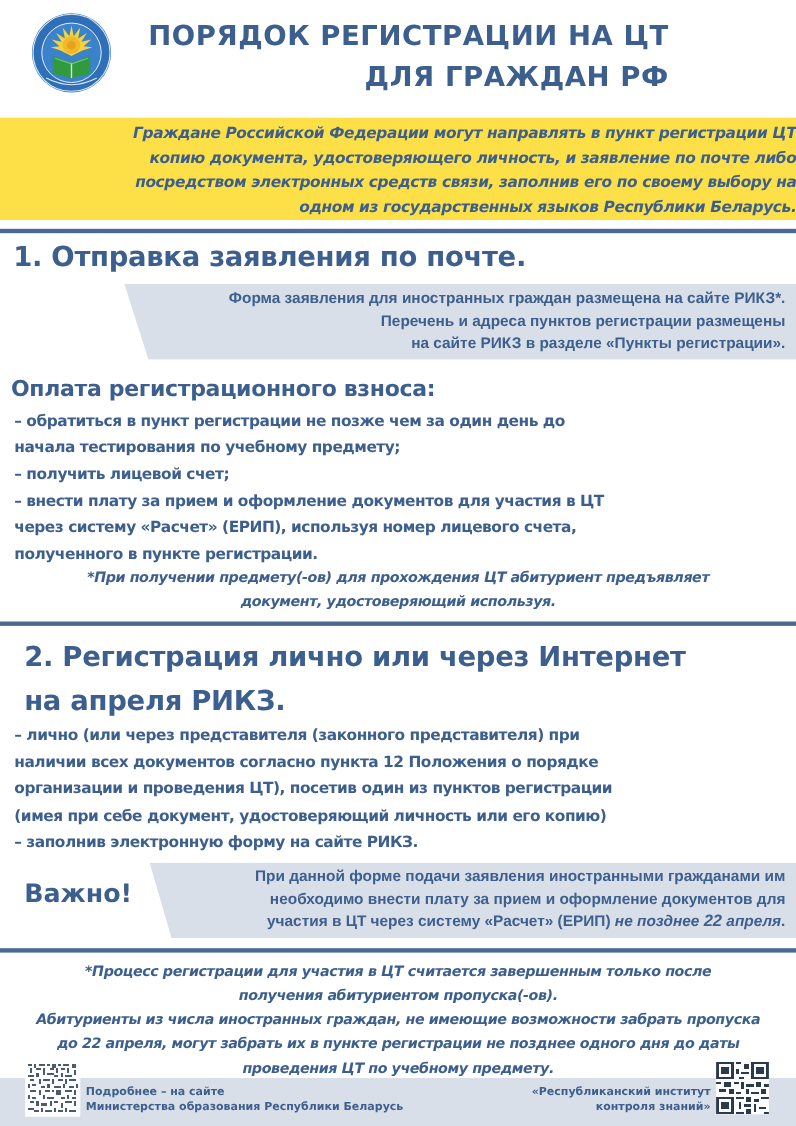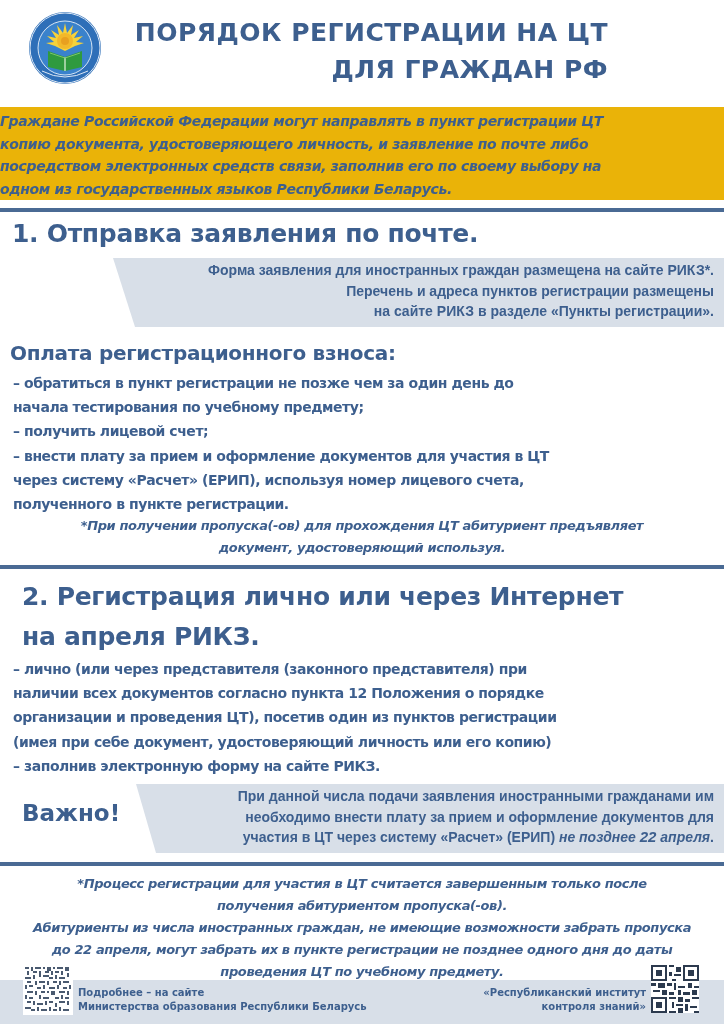--- a/index.html
+++ b/index.html
@@ -5,21 +5,21 @@
   * { margin: 0; padding: 0; box-sizing: border-box; }
   html, body { width: 724px; height: 1024px; background: #ffffff; overflow: hidden; }
   body { font-family: "DejaVu Sans", sans-serif; color: #3d5f8e; position: relative; }
 
   .logo { position: absolute; left: 28px; top: 11px; width: 74px; height: 74px; }
   .title { position: absolute; left: 108px; top: 14px; width: 500px; text-align: right;
            font-family: "DejaVu Sans", sans-serif; font-weight: bold; font-size: 25px;
            line-height: 37px; color: #3d5f8e; letter-spacing: 0.5px; }
 
   .intro { position: absolute; left: 0; top: 107px; width: 724px; height: 93px;
-           background: #eab308; text-align: left; font-family: "DejaVu Sans", sans-serif;
+           background: #fde047; text-align: right; font-family: "DejaVu Sans", sans-serif;
            font-style: italic; font-weight: bold; font-size: 14px; line-height: 22.5px;
            color: #3d5f8e; padding-top: 3px; letter-spacing: -0.35px; }
 
   .rule { position: absolute; left: 0; width: 724px; height: 4px; background: #4a6a94; }
 
   .h1 { position: absolute; font-family: "DejaVu Sans", sans-serif; font-weight: bold;
         font-size: 25px; color: #3d5f8e; letter-spacing: -0.3px; }
 
   .slant-panel { position: absolute; background: #d8dfe8; }
   .slant-text { position: absolute; text-align: right; font-family: "Liberation Sans", sans-serif;
@@ -93,21 +93,21 @@
 <div class="list" style="top:371px;">
   <div>– обратиться в пункт регистрации не позже чем за один день до</div>
   <div>начала тестирования по учебному предмету;</div>
   <div>– получить лицевой счет;</div>
   <div>– внести плату за прием и оформление документов для участия в ЦТ</div>
   <div>через систему «Расчет» (ЕРИП), используя номер лицевого счета,</div>
   <div>полученного в пункте регистрации.</div>
 </div>
 
 <div class="note" style="top:515px;">
-  <div>*При получении пропуска(-ов) для прохождения ЦТ абитуриент предъявляет</div>
+  <div>*При получении предмету(-ов) для прохождения ЦТ абитуриент предъявляет</div>
   <div>документ, удостоверяющий используя.</div>
 </div>
 
 <div class="rule" style="top:565px;"></div>
 
 <div class="h1" style="left:22px; top:577px; line-height:40px;">
   <div>2. Регистрация лично или через Интернет</div>
   <div>на апреля РИКЗ.</div>
 </div>
 
@@ -116,21 +116,21 @@
   <div>наличии всех документов согласно пункта 12 Положения о порядке</div>
   <div>организации и проведения ЦТ), посетив один из пунктов регистрации</div>
   <div>(имея при себе документ, удостоверяющий личность или его копию)</div>
   <div>– заполнив электронную форму на сайте РИКЗ.</div>
 </div>
 
 <div class="vazhno">Важно!</div>
 
 <div class="slant-panel" style="left:136px; top:784px; width:588px; height:69px; clip-path: polygon(0 0, 100% 0, 100% 100%, 20px 100%);"></div>
 <div class="slant-text" style="left:140px; top:786px; width:574px;">
-  <div>При данной числа подачи заявления иностранными гражданами им</div>
+  <div>При данной форме подачи заявления иностранными гражданами им</div>
   <div>необходимо внести плату за прием и оформление документов для</div>
   <div><span>участия в ЦТ  через систему «Расчет» (ЕРИП) </span><i><span>не позднее </span><b style="font-size:15px;">22</b><span> апреля</span></i><span>.</span></div>
 </div>
 
 <div class="rule" style="top:862px;"></div>
 
 <div class="note" style="top:873px;text-align:center;">
   <div>*Процесс регистрации для участия в ЦТ считается завершенным только после</div>
   <div>получения абитуриентом пропуска(-ов).</div>
   <div>Абитуриенты из числа иностранных граждан, не имеющие возможности забрать пропуска</div>

